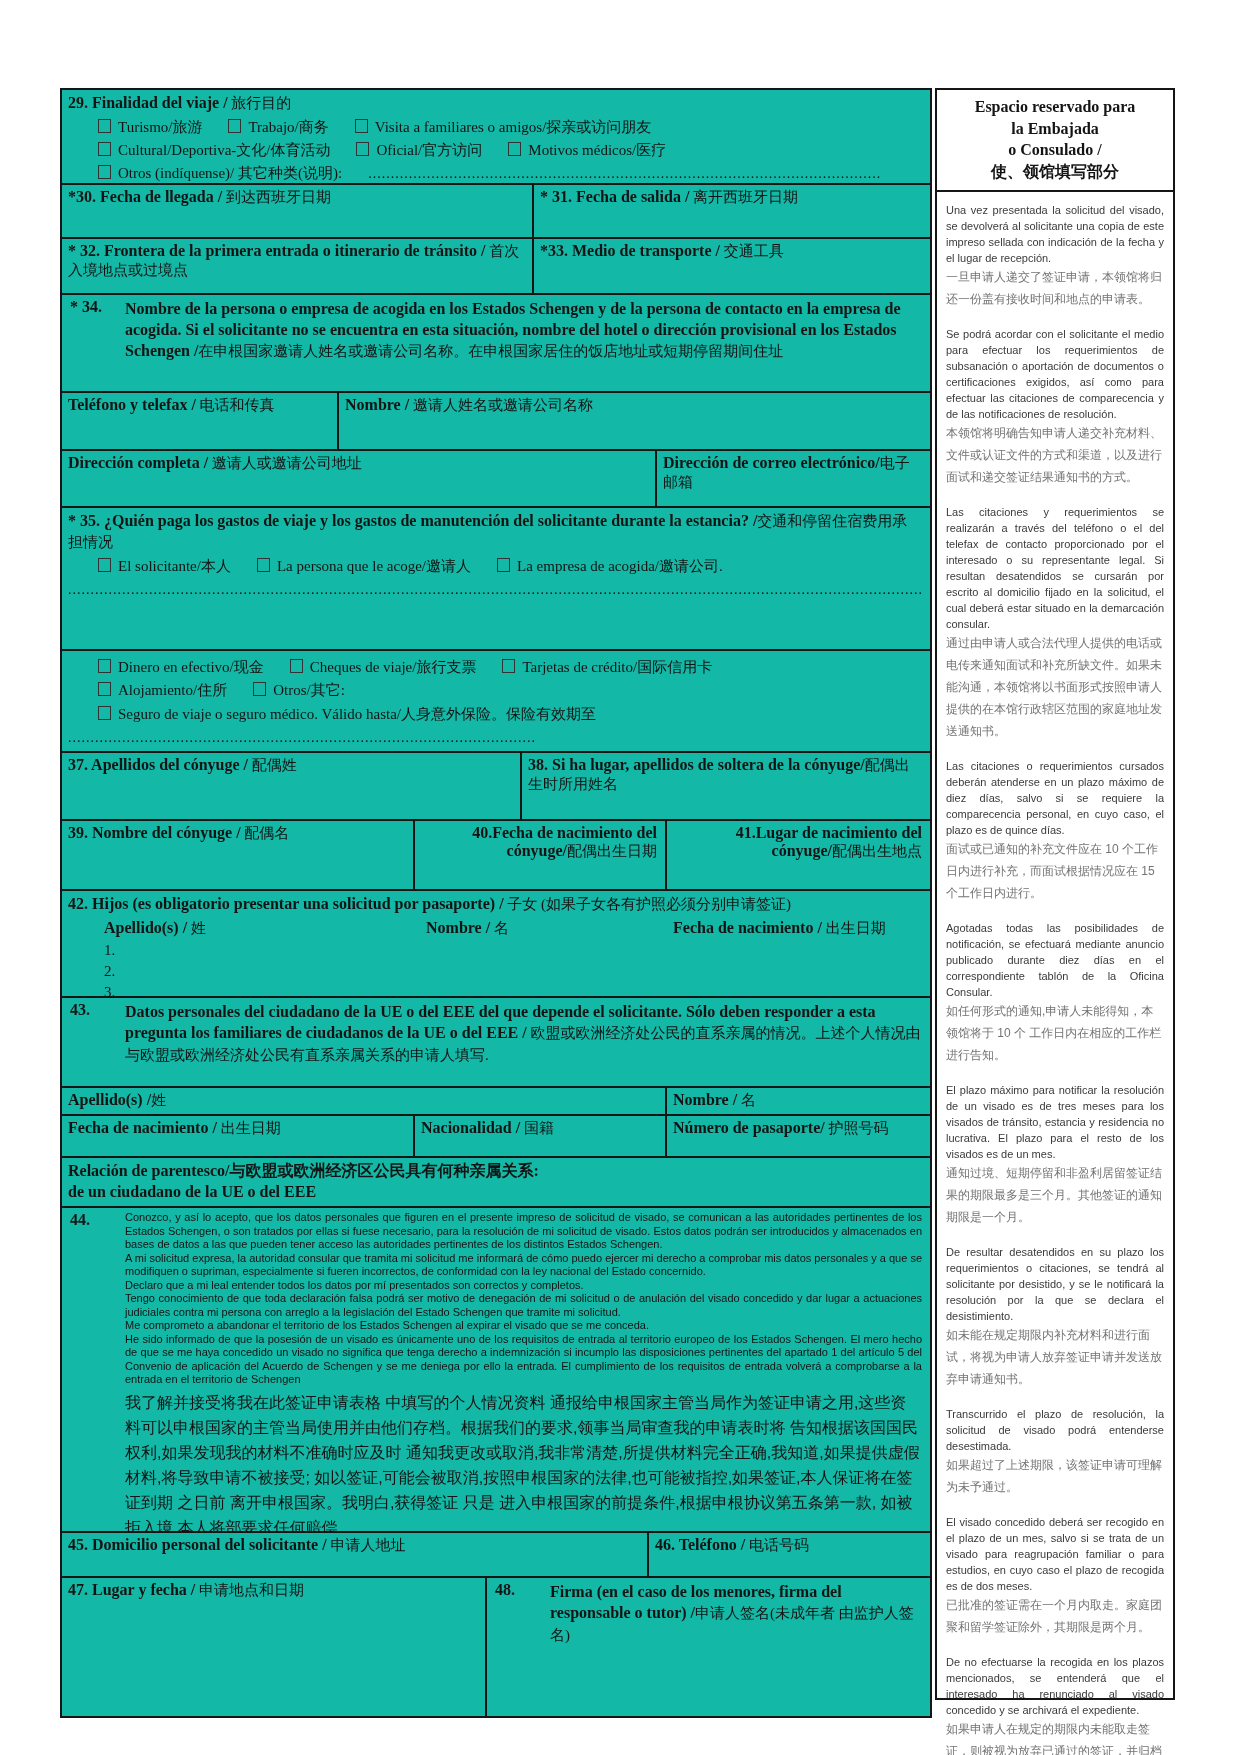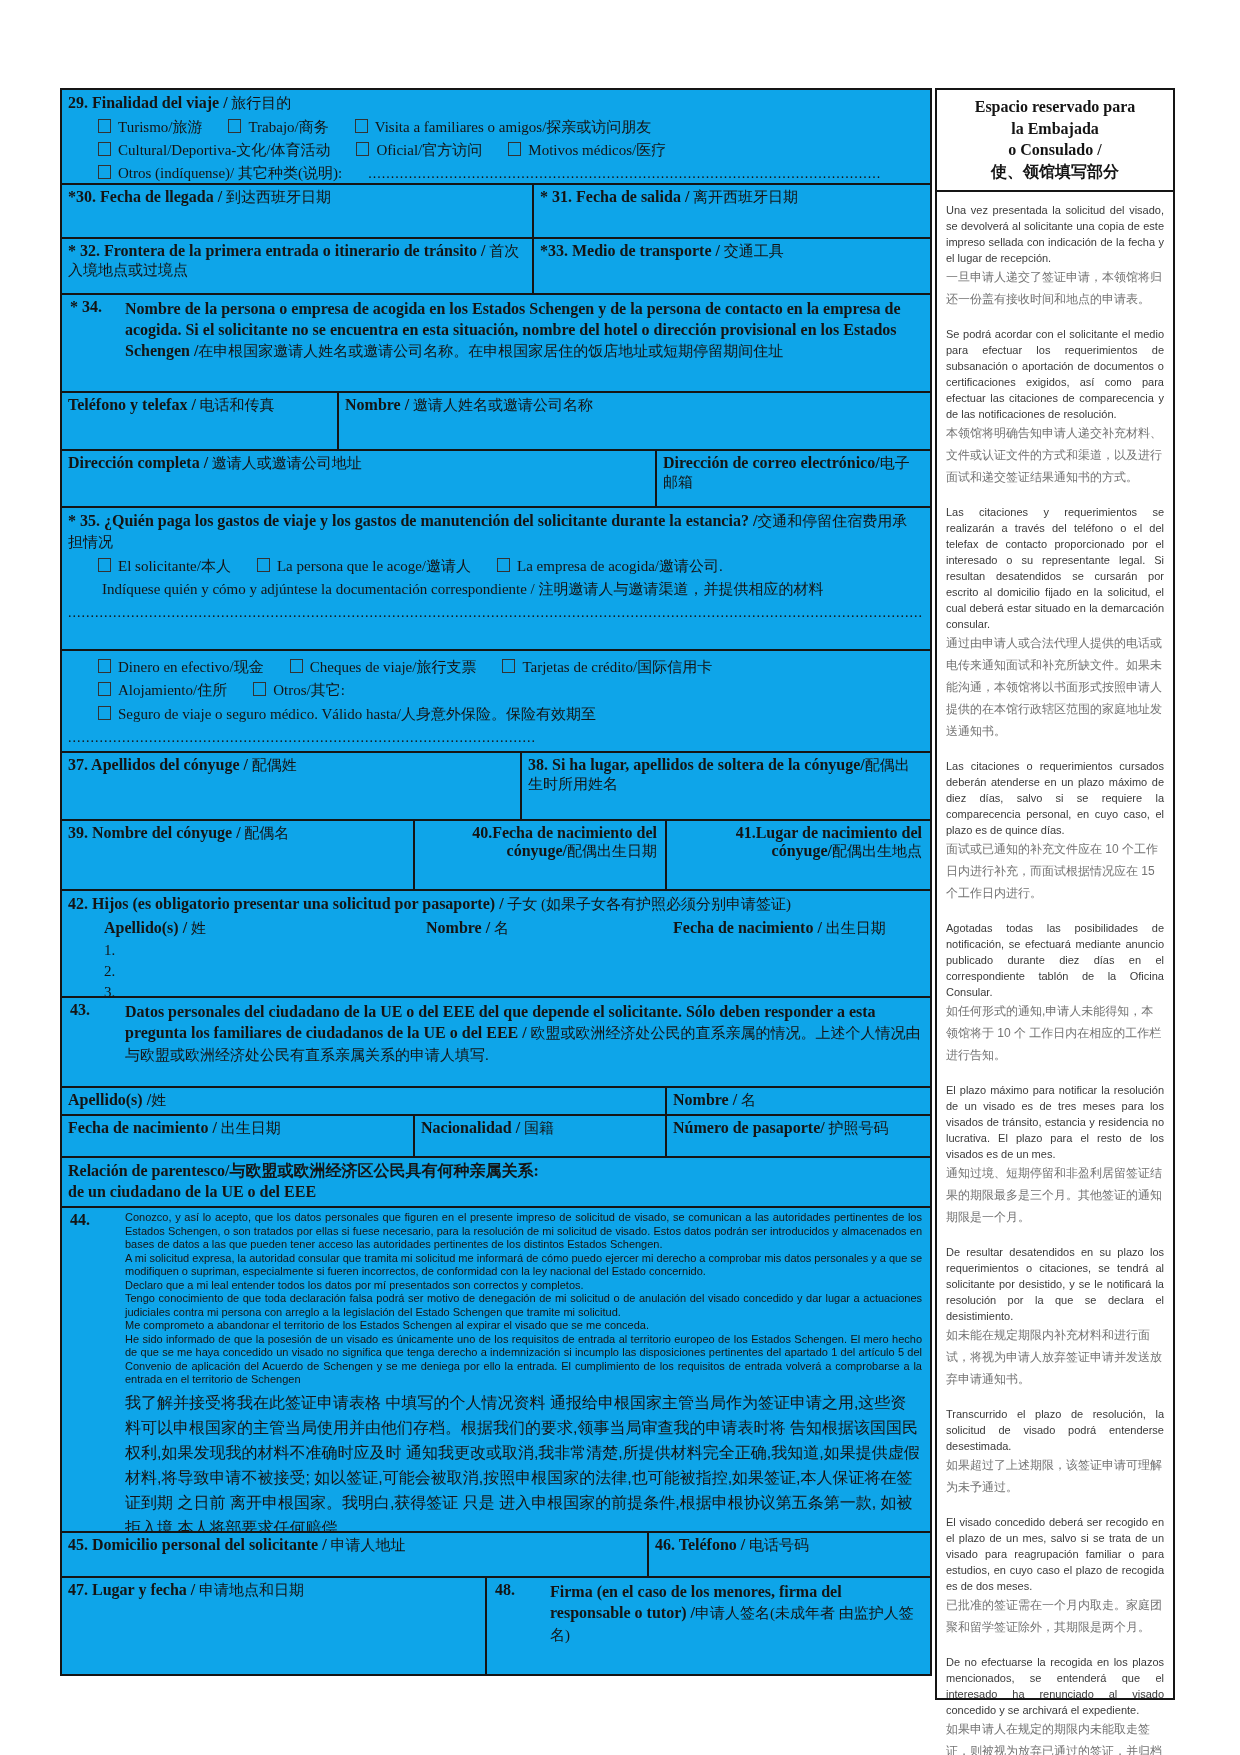--- a/index.html
+++ b/index.html
@@ -1,37 +1,37 @@
 <!DOCTYPE html>
 <html><head>
 <meta charset="utf-8">
 <style>
   html,body{margin:0;padding:0;background:#fff;}
   body{width:1240px;height:1755px;position:relative;font-family:"Liberation Serif",serif;color:#141414;}
-  .main{position:absolute;left:60px;top:88px;width:872px;border:2px solid #151515;box-sizing:border-box;background:#0ea5e9;}
+  .main{position:absolute;left:60px;top:88px;width:872px;border:2px solid #151515;box-sizing:border-box;background:#14b8a6;}
   .row{display:flex;border-bottom:2px solid #151515;box-sizing:border-box;overflow:hidden;}
   .row:last-child{border-bottom:none;}
   .cell{box-sizing:border-box;padding:3px 8px 2px 6px;overflow:hidden;}
   .cell + .cell{border-left:2px solid #151515;}
   .full{width:100%;}
   .es{font-weight:bold;font-size:16px;}
   .zh{font-weight:normal;font-size:15px;}
   .lbl{line-height:1.3;}
   .optrow{padding-left:30px;font-size:15px;margin-top:3px;line-height:1.35;display:flex;align-items:baseline;}
   .opt{margin-right:26px;white-space:nowrap;}
   .cb{display:inline-block;width:11px;height:12px;border:1px solid #333;margin-right:7px;vertical-align:-1px;}
   .dots{flex:1;overflow:hidden;white-space:nowrap;font-size:14px;letter-spacing:1px;}
   .dotline{overflow:hidden;white-space:nowrap;font-size:14px;letter-spacing:1px;height:16px;margin-top:6px;}
   .hang{display:flex;gap:19px;}
   .hang .num{font-weight:bold;font-size:16px;width:36px;flex:none;padding-left:2px;}
   .hang .htext{flex:1;line-height:1.32;}
   .r-29{height:95px}.r-3031{height:54px}.r-3233{height:56px}.r-34h{height:98px}.r-34a{height:58px}.r-34b{height:57px}
   .r-35{height:143px}.r-36{height:102px}.r-3738{height:68px}.r-394041{height:70px}.r-42{height:107px}
   .r-43{height:90px}.r-43a{height:28px}.r-43b{height:42px}.r-43c{height:50px}.r-44{height:325px}
-  .r-4546{height:45px}.r-4748{height:96px}
+  .r-4546{height:45px}.r-4748{height:138px}
   .w470{width:470px;flex:none}.w593{width:593px;flex:none}.w458{width:458px;flex:none}
   .w351{width:351px;flex:none}.w252{width:252px;flex:none}.w603{width:603px;flex:none}
   .w585{width:585px;flex:none}.w423{width:423px;flex:none}.grow{flex:1}
   .center{text-align:right;}
   .kidcols{display:flex;padding-left:36px;margin-top:4px;}
   .kidcols .kc1{width:322px;flex:none}.kidcols .kc2{width:247px;flex:none}.kidcols .kc3{flex:1}
   .kiditems{padding-left:36px;font-size:15px;line-height:1.4;margin-top:2px;}
   .fine{font-family:"Liberation Sans",sans-serif;font-size:11px;line-height:13.5px;white-space:pre-line;text-align:justify;}
   .finezh{font-family:"Liberation Sans",sans-serif;font-size:16px;line-height:25px;white-space:pre-line;margin-top:3px;}
   .sidebar{position:absolute;left:935px;top:88px;width:240px;height:1612px;border:2px solid #151515;box-sizing:border-box;background:#fff;}
@@ -97,23 +97,20 @@
   </div>
 
   <div class="row r-35">
     <div class="cell full">
       <div class="lbl"><span class="es">* 35. ¿Quién paga los gastos de viaje y los gastos de manutención del solicitante durante la estancia? /</span><span class="zh">交通和停留住宿费用承担情况</span></div>
       <div class="optrow">
           <span class="opt"><span class="cb"></span><span>El solicitante/本人</span></span>
           <span class="opt"><span class="cb"></span><span>La persona que le acoge/邀请人</span></span>
           <span class="opt"><span class="cb"></span><span>La empresa de acogida/邀请公司.</span></span>
         </div>
-      <div class="optrow" style="padding-left:34px">
-          <span style="white-space:normal"><span>Indíquese quién y cómo y adjúntese la documentación correspondiente /</span><span> 注明邀请人与邀请渠道，并提供相应的材料</span></span>
-        </div>
       <div class="dotline">............................................................................................................................................................................................................</div>
     </div>
   </div>
 
   <div class="row r-36">
     <div class="cell full">
       <div class="optrow">
           <span class="opt"><span class="cb"></span><span>Dinero en efectivo/现金</span></span>
           <span class="opt"><span class="cb"></span><span>Cheques de viaje/旅行支票</span></span>
           <span class="opt"><span class="cb"></span><span>Tarjetas de crédito/国际信用卡</span></span>

